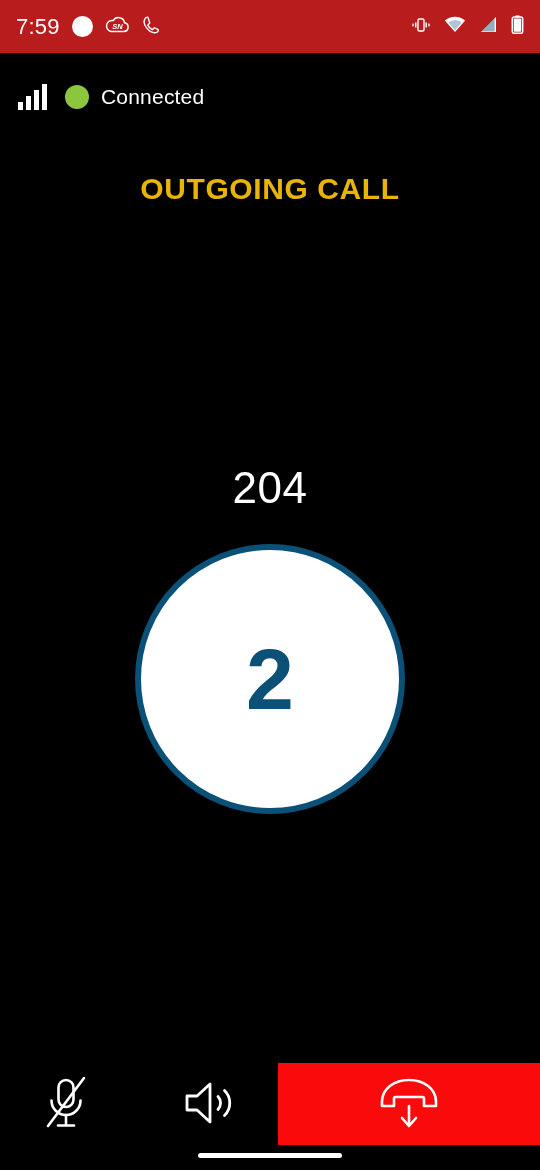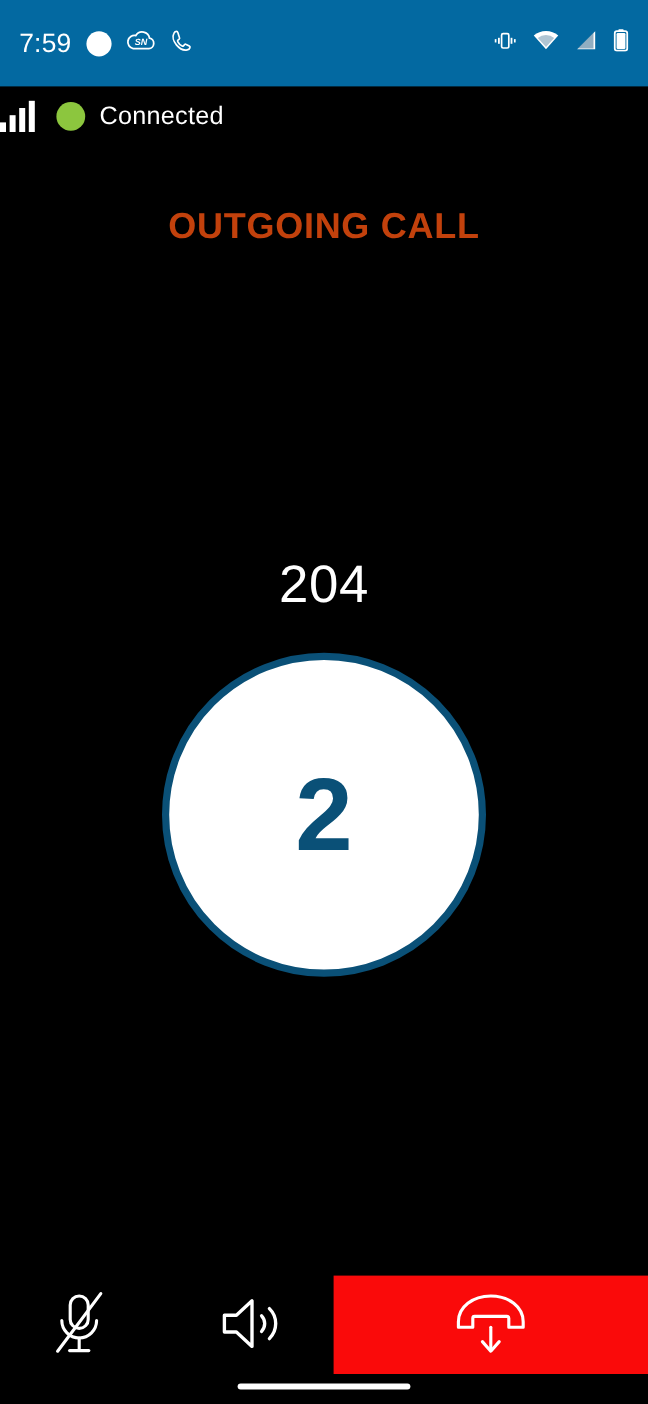--- a/index.html
+++ b/index.html
@@ -11,22 +11,22 @@
   }
   #screen {
     position:relative;
     width:540px; height:1170px;
     background:#000000;
   }
 
   
   .status-bar {
     position:absolute; top:0; left:0;
-    width:540px; height:72px;
-    background:#0369a1;
+    width:540px; height:53px;
+    background:#b91c1c;
     display:flex; align-items:center;
     padding:0 16px;
     text-align:center;
   }
   .sb-left { display:flex; align-items:center; gap:12px; }
   .sb-time {
     color:#ffffff; font-size:22px; letter-spacing:.2px;
     font-family:"Liberation Sans", sans-serif;
   }
   .sb-right { margin-left:auto; display:flex; align-items:center; gap:13px; }
@@ -34,42 +34,42 @@
   .dot-white {
     width:21px; height:21px; border-radius:50%;
     background:#ffffff; display:block;
   }
 
   
   .conn-row {
     position:absolute; top:66px; left:0;
     width:540px; height:62px;
     display:flex; align-items:center;
-    gap:18px;
+    padding-left:18px; gap:18px;
   }
   .bars { display:flex; align-items:flex-end; gap:3px; height:26px; }
   .bars i { display:block; width:5px; background:#ffffff; }
   .bars i:nth-child(1){ height:8px; }
   .bars i:nth-child(2){ height:14px; }
   .bars i:nth-child(3){ height:20px; }
   .bars i:nth-child(4){ height:26px; }
   .conn-dot {
     width:24px; height:24px; border-radius:50%;
     background:#8cc63e;
   }
   .conn-text {
     color:#ffffff; font-size:21px; letter-spacing:.2px;
   }
   .conn-group { display:flex; align-items:center; gap:12px; }
 
   
   .call-title {
     position:absolute; top:172px; left:0; width:540px;
     text-align:center;
-    color:#c2410c; font-size:30px; font-weight:bold;
+    color:#eab308; font-size:30px; font-weight:bold;
     letter-spacing:.6px;
   }
   .callee-number {
     position:absolute; top:463px; left:0; width:540px;
     text-align:center;
     color:#ffffff; font-size:44px; font-weight:400;
     letter-spacing:.5px;
   }
   .avatar-circle {
     position:absolute; top:544px; left:135px;

